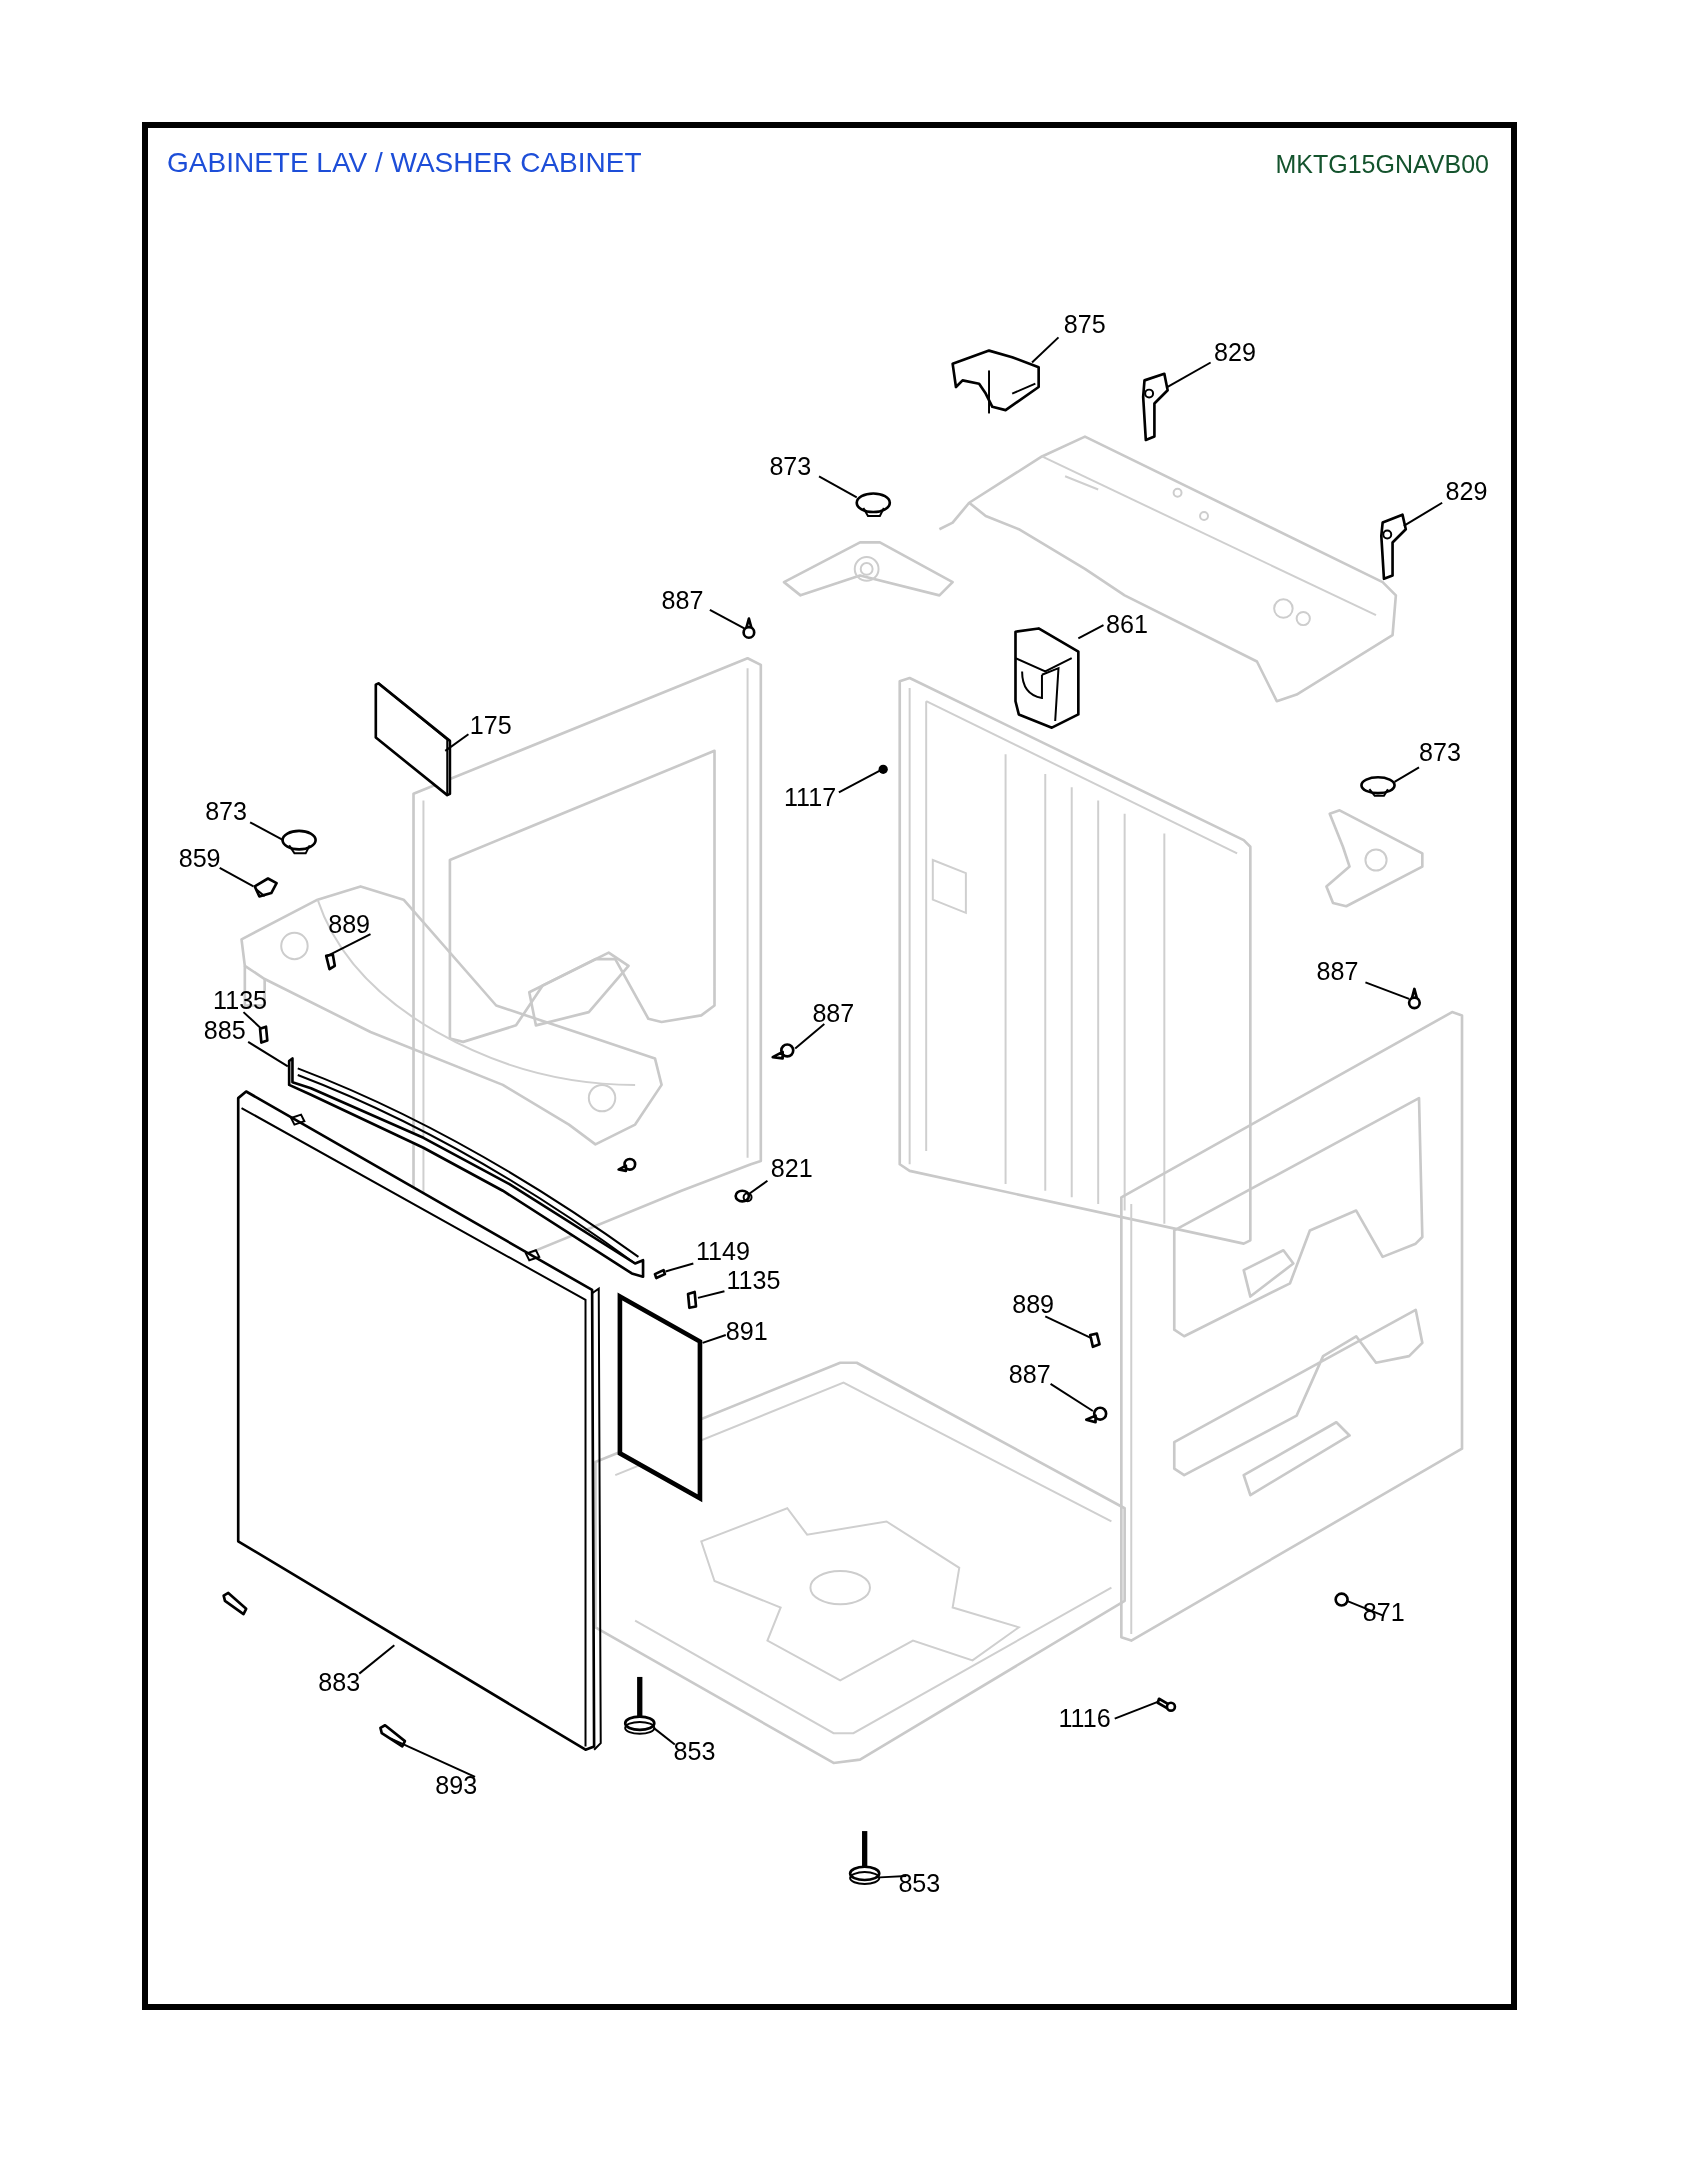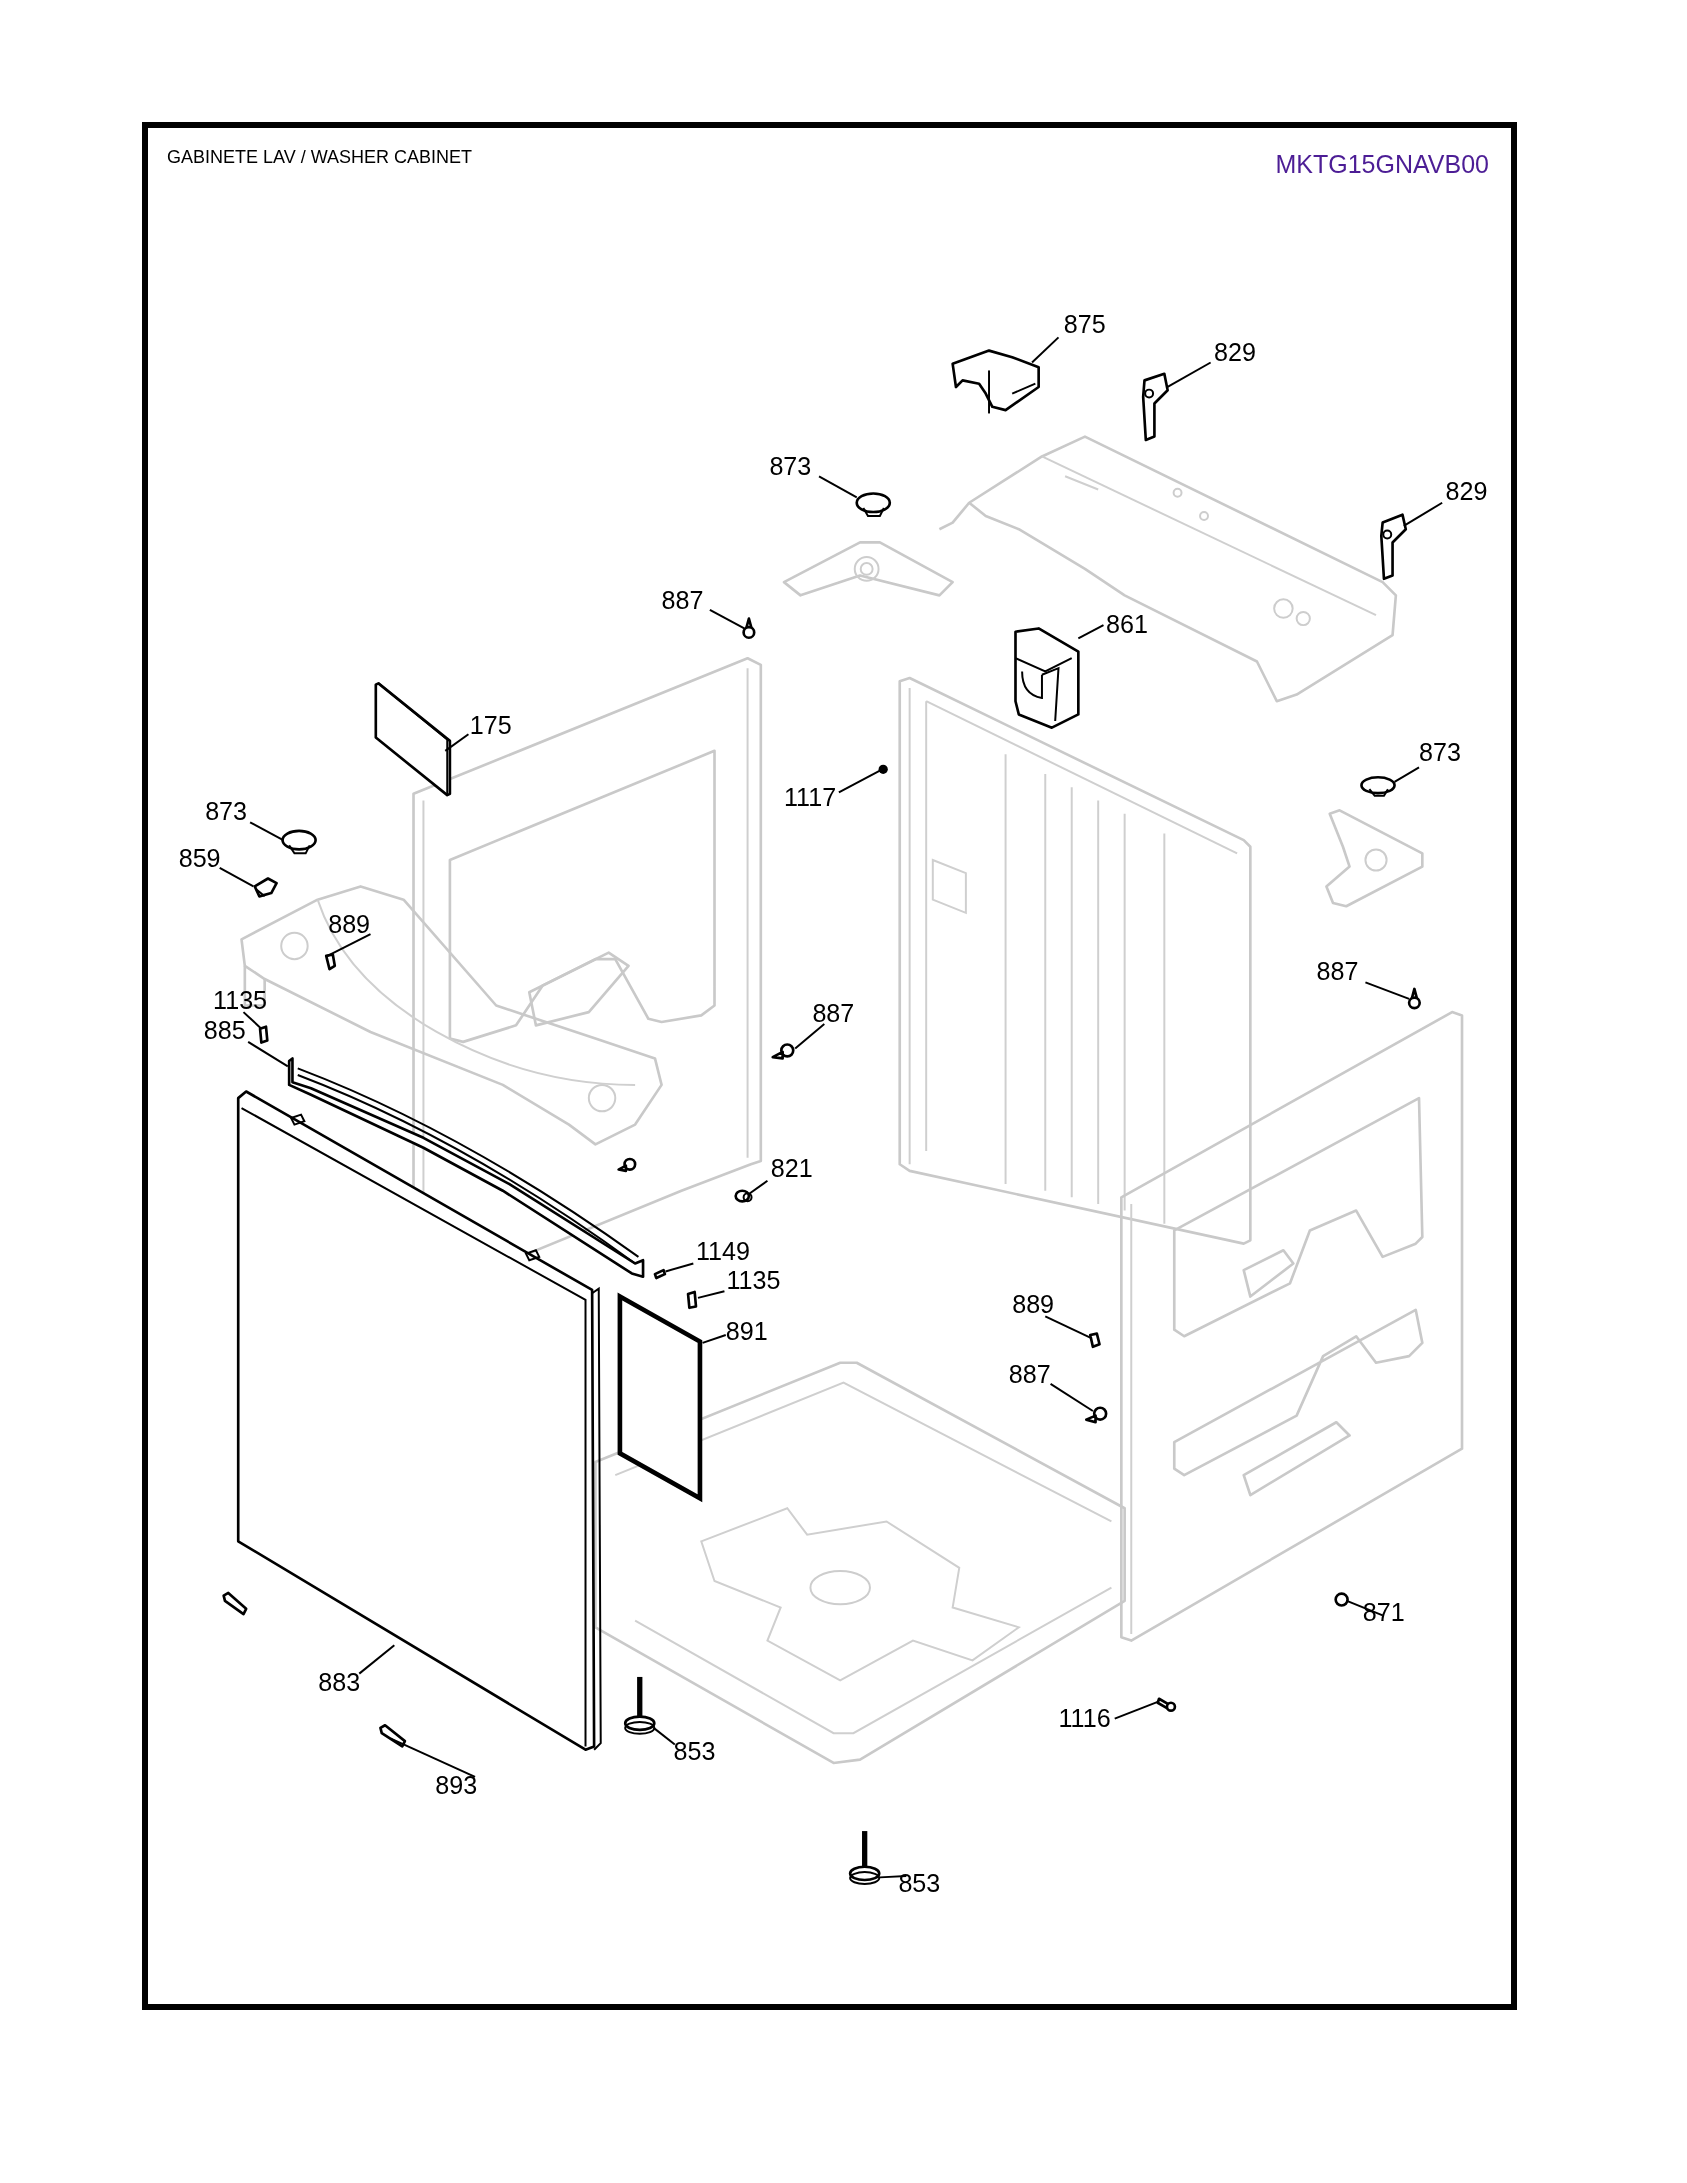--- a/index.html
+++ b/index.html
@@ -1,20 +1,20 @@
 <!DOCTYPE html>
 <html style="font-size:10.6px"><head>
 <meta charset="utf-8">
 <style>
   html, body { margin: 0; padding: 0; background: #ffffff; }
   body { width: 1687px; height: 2183px; position: relative; overflow: hidden; }
   #sheet { position: absolute; left: 0; top: 0; width: 1687px; height: 2183px; }
   .frame { position: absolute; left: 142px; top: 122px; width: 1363px; height: 1876px; border: 6px solid #000; box-sizing: content-box; }
-  .title { position: absolute; left: 167px; top: 147px; font-family: "Liberation Sans", sans-serif; font-size: 18px; color: #000000; letter-spacing: 0px; }
-  .model { position: absolute; right: 198px; top: 150px; font-family: "Liberation Sans", sans-serif; font-size: 25px; color: #4c1d95; }
+  .title { position: absolute; left: 167px; top: 147px; font-family: "Liberation Sans", sans-serif; font-size: 28px; color: #1d4ed8; letter-spacing: 0px; }
+  .model { position: absolute; right: 198px; top: 150px; font-family: "Liberation Sans", sans-serif; font-size: 25px; color: #14532d; }
   svg text.callout { font-family: "Liberation Sans", sans-serif; font-size: 38px; fill: #000; }
   .ghost { fill: none; stroke: #c9c9c9; stroke-width: 4; stroke-linejoin: round; }
   .ghost-thin { fill: none; stroke: #cfcfcf; stroke-width: 3; }
   .ghost-hole { fill: none; stroke: #cdcdcd; stroke-width: 3; }
   .part { fill: #fff; stroke: #000; stroke-width: 4; stroke-linejoin: round; }
   .part-thin { fill: none; stroke: #000; stroke-width: 3; }
   .part-thick { fill: #fff; stroke: #000; stroke-width: 7; }
   .leader { stroke: #000; stroke-width: 3; }
 </style>
 </head>

